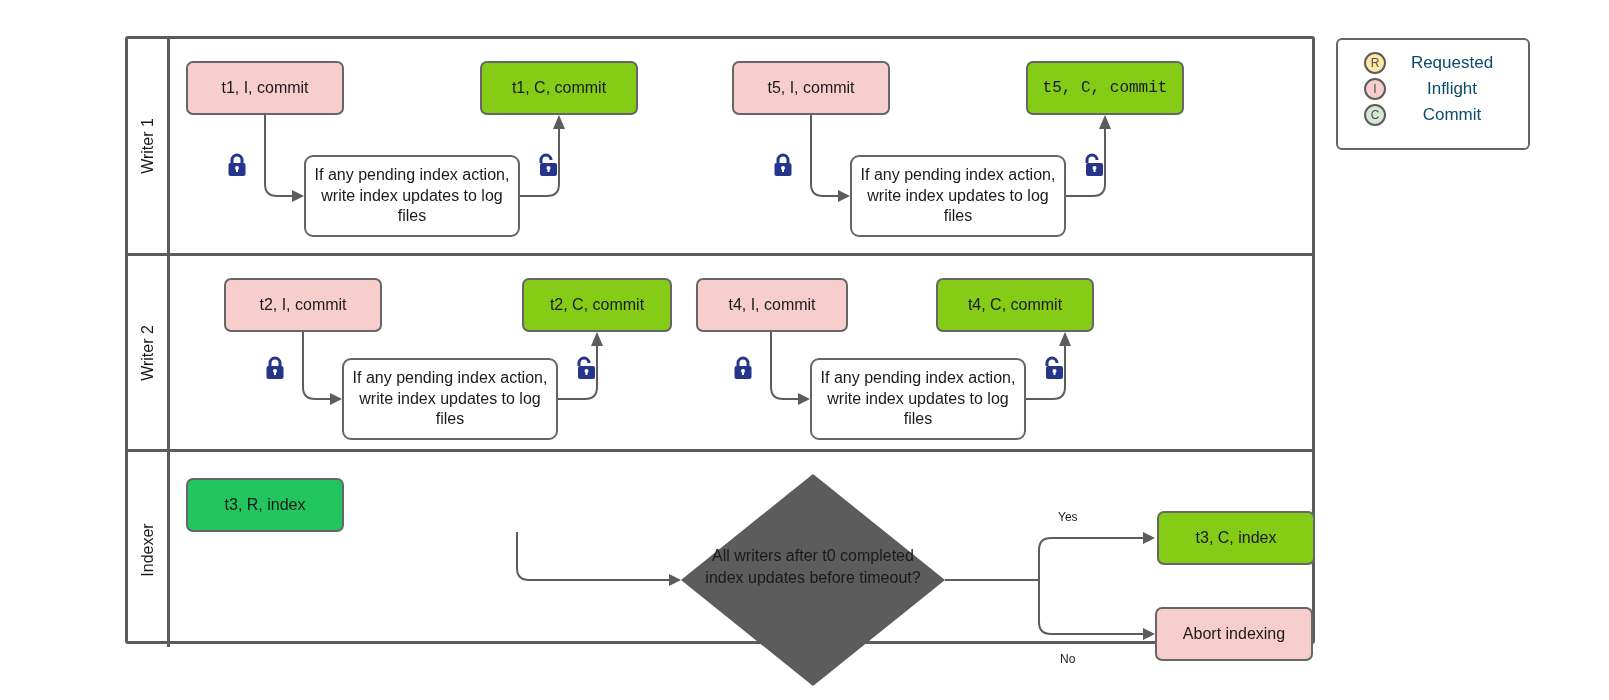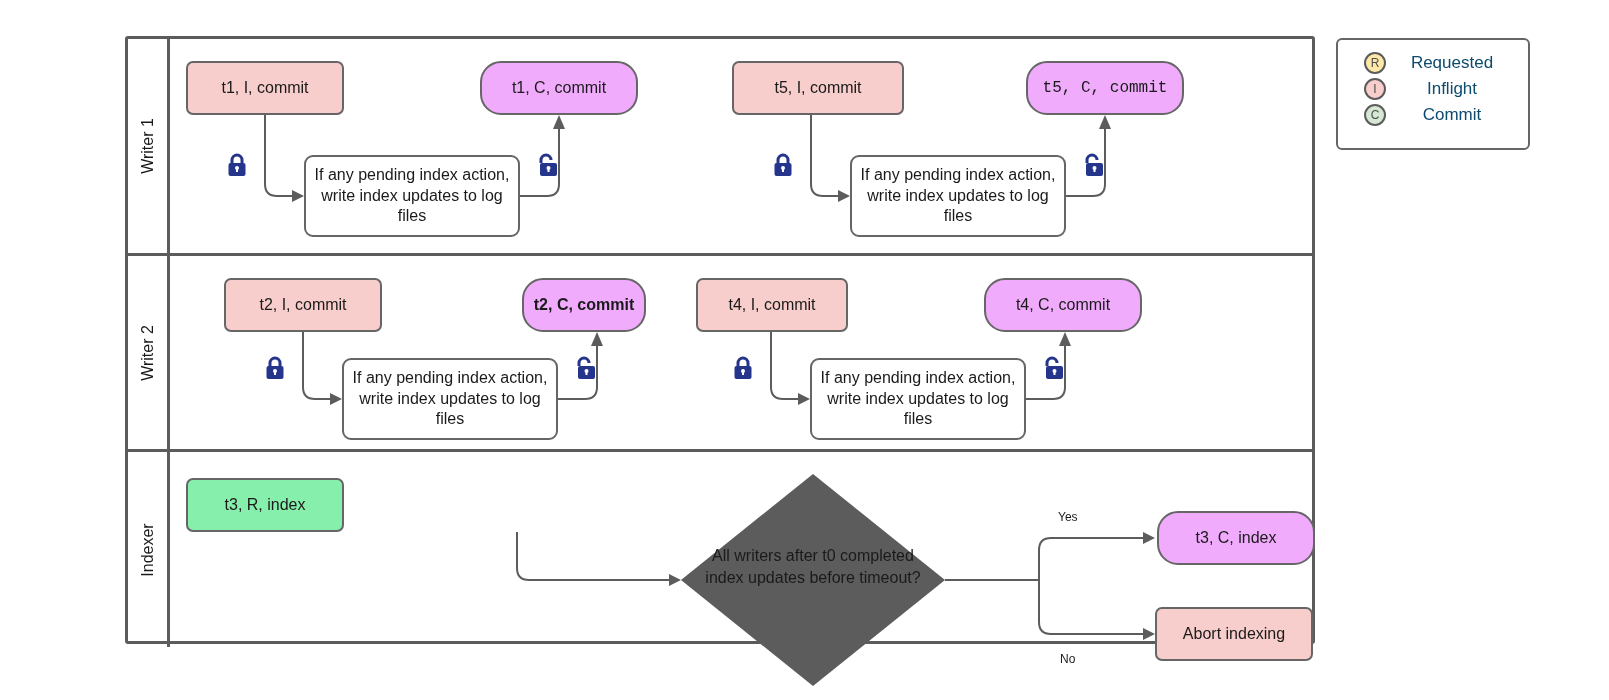--- a/index.html
+++ b/index.html
@@ -16,22 +16,22 @@
              border-right:3px solid #5c5c5c;box-sizing:border-box;
              display:flex;align-items:center;justify-content:center;}
   .lane-head span{transform:rotate(-90deg);white-space:nowrap;font-size:16px;color:#1a1a1a;}
   .lane-body{position:absolute;left:42px;top:0;right:0;bottom:0;}
 
   
   .node{position:absolute;box-sizing:border-box;border:2px solid #666666;
         border-radius:7px;display:flex;align-items:center;justify-content:center;
         text-align:center;font-size:16px;color:#1a1a1a;line-height:1.28;padding:14px 6px;}
   .n-pink{background:#f8cecc;}
-  .n-green{background:#f0abfc;border-radius:21px;}
-  .n-yellow{background:#86efac;}
+  .n-green{background:#84cc16;}
+  .n-yellow{background:#22c55e;}
   .n-white{background:#ffffff;border-radius:9px;}
 
   
   .edge{position:absolute;pointer-events:none;overflow:visible;}
   .edge path,.edge line{fill:none;stroke:#5c5c5c;stroke-width:2;}
   .edge polygon{fill:#5c5c5c;stroke:none;}
   .edge-label{position:absolute;font-size:12px;color:#1a1a1a;white-space:nowrap;}
 
   
   .lock{position:absolute;width:22px;height:26px;}
@@ -89,21 +89,21 @@
 
         <div class="lock" style="left:366px;top:113px;">
           <svg viewBox="0 0 22 26" width="22" height="26">
             <path d="M5,11 V8 a5,5 0 0 1 10,0" fill="none" stroke="#26358c" stroke-width="3"></path>
             <rect x="4" y="11" width="17" height="13" rx="2" fill="#26358c"></rect>
             <rect x="11.5" y="15" width="2" height="5" fill="#ffffff"></rect>
             <circle cx="12.5" cy="16" r="2" fill="#ffffff"></circle>
           </svg>
         </div>
 
-        <div class="node n-pink" style="left:562px;top:22px;width:172px;height:54px;">t5, I, commit</div>
+        <div class="node n-pink" style="left:562px;top:22px;width:158px;height:54px;">t5, I, commit</div>
 
         <div class="node n-green" style="left:856px;top:22px;width:158px;height:54px;font-family:Liberation Mono, monospace;">t5, C, commit</div>
 
         <div class="node n-white" style="left:680px;top:116px;width:216px;height:82px;">If any pending index action, write index updates to log files</div>
 
         <svg class="edge" style="left:0;top:0;width:1060px;height:214px;">
           <path d="M641,76 L641,145 Q641,157 653,157 L672,157"></path>
           <polygon points="680,157 668,151 668,163"></polygon>
         </svg>
 
@@ -134,21 +134,21 @@
     </div>
 
     <div class="lane" style="top:214px;height:196px;">
       <div class="lane-head">
         <span>Writer 2</span>
       </div>
       <div class="lane-body">
 
         <div class="node n-pink" style="left:54px;top:22px;width:158px;height:54px;">t2, I, commit</div>
 
-        <div class="node n-green" style="left:352px;top:22px;width:124px;height:54px;font-weight:bold;">t2, C, commit</div>
+        <div class="node n-green" style="left:352px;top:22px;width:150px;height:54px;">t2, C, commit</div>
 
         <div class="node n-white" style="left:172px;top:102px;width:216px;height:82px;">If any pending index action, write index updates to log files</div>
 
         <svg class="edge" style="left:0;top:0;width:560px;height:196px;">
           <path d="M133,76 L133,131 Q133,143 145,143 L164,143"></path>
           <polygon points="172,143 160,137 160,149"></polygon>
         </svg>
 
         <svg class="edge" style="left:0;top:0;width:560px;height:196px;">
           <path d="M388,143 L415,143 Q427,143 427,131 L427,86"></path>
@@ -168,21 +168,21 @@
           <svg viewBox="0 0 22 26" width="22" height="26">
             <path d="M5,11 V8 a5,5 0 0 1 10,0" fill="none" stroke="#26358c" stroke-width="3"></path>
             <rect x="4" y="11" width="17" height="13" rx="2" fill="#26358c"></rect>
             <circle cx="12.5" cy="16" r="2" fill="#ffffff"></circle>
             <rect x="11.5" y="15" width="2" height="5" fill="#ffffff"></rect>
           </svg>
         </div>
 
         <div class="node n-pink" style="left:526px;top:22px;width:152px;height:54px;">t4, I, commit</div>
 
-        <div class="node n-green" style="left:814px;top:22px;width:158px;height:54px;">t4, C, commit</div>
+        <div class="node n-green" style="left:766px;top:22px;width:158px;height:54px;">t4, C, commit</div>
 
         <div class="node n-white" style="left:640px;top:102px;width:216px;height:82px;">If any pending index action, write index updates to log files</div>
 
         <svg class="edge" style="left:0;top:0;width:1010px;height:196px;">
           <path d="M601,76 L601,131 Q601,143 613,143 L632,143"></path>
           <polygon points="640,143 628,137 628,149"></polygon>
         </svg>
 
         <svg class="edge" style="left:0;top:0;width:1010px;height:196px;">
           <path d="M856,143 L883,143 Q895,143 895,131 L895,86"></path>

